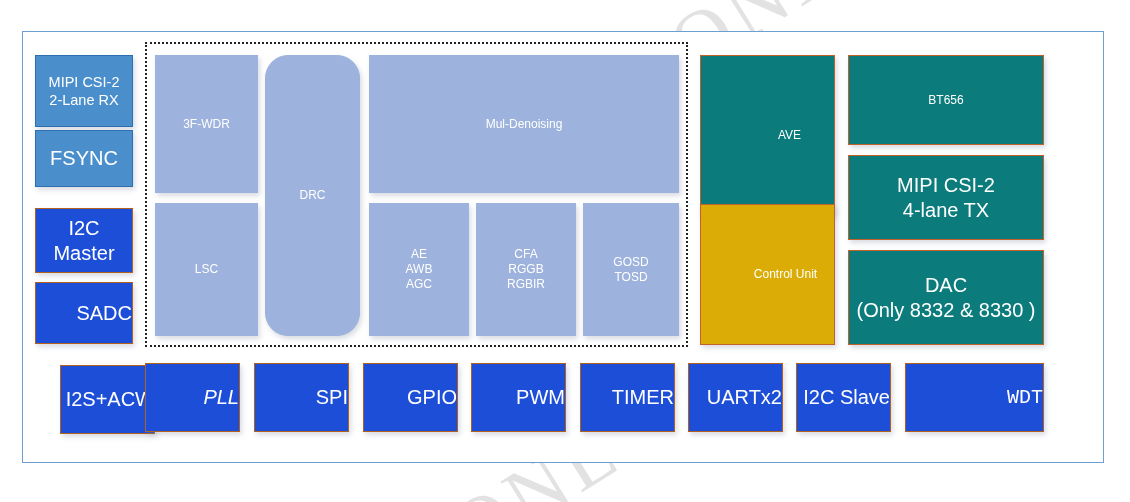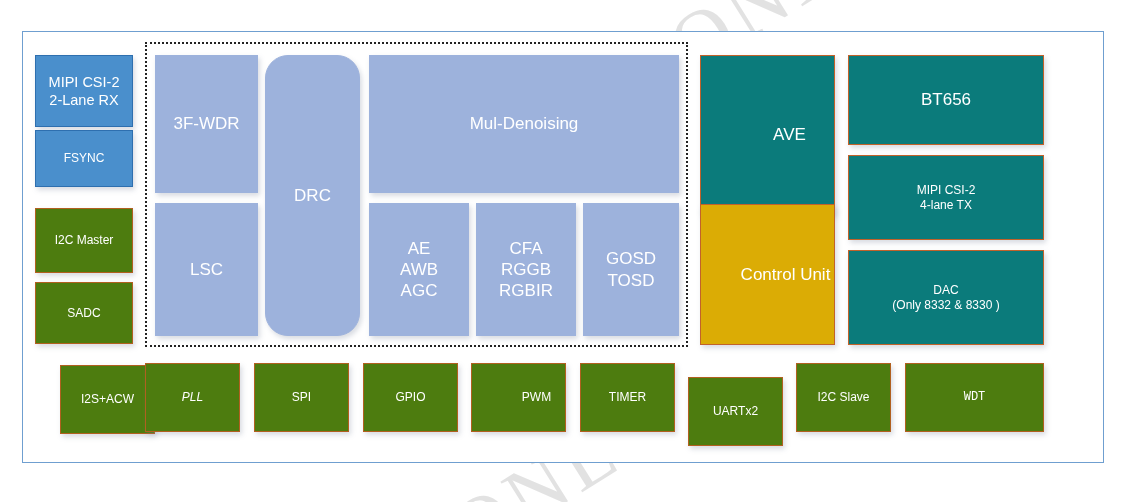--- a/index.html
+++ b/index.html
@@ -77,27 +77,27 @@
     font-family: "Liberation Sans", sans-serif;
     line-height: 1.25;
     z-index: 3;
     box-shadow: 2px 3px 5px rgba(120,130,150,0.28);
   }
   .blk span { display: block; }
 
   
   .c-lav  { background: #9DB2DC; border: 1px solid #9DB2DC; }
   .c-blue { background: #4A8FCC; border: 1.5px solid #2E6FAF; }
-  .c-org  { background: #4d7c0f; border: 1.5px solid #B1601F; }
+  .c-org  { background: #1d4ed8; border: 1.5px solid #B1601F; justify-content: flex-end; }
   .c-teal { background: #0B7B7B; border: 1.5px solid #C2622A; }
   .c-gold { background: #DBAC05; border: 1.5px solid #C2622A; padding-left: 36px; }
 
   .fs-sm  { font-size: 14.5px; }
-  .fs-md  { font-size: 12px; }
-  .fs-lg  { font-size: 17px; }
+  .fs-md  { font-size: 20px; }
+  .fs-lg  { font-size: 12px; }
 </style>
 </head>
 <body>
 
 <div id="canvas">
 
   <div class="watermark wm-top">ONLY</div>
   <div class="watermark wm-bottom">ONLY</div>
 
   <div id="chip-frame"></div>
@@ -230,21 +230,21 @@
   <div class="blk c-org fs-md" style="left:471px; top:363px; width:95px; height:69px;padding-left:36px;">
     <div>
         <span>PWM</span>
       </div>
   </div>
   <div class="blk c-org fs-md" style="left:580px; top:363px; width:95px; height:69px;">
     <div>
         <span>TIMER</span>
       </div>
   </div>
-  <div class="blk c-org fs-md" style="left:688px; top:377px; width:95px; height:69px;">
+  <div class="blk c-org fs-md" style="left:688px; top:363px; width:95px; height:69px;">
     <div>
         <span>UARTx2</span>
       </div>
   </div>
   <div class="blk c-org fs-md" style="left:796px; top:363px; width:95px; height:69px;">
     <div>
         <span>I2C Slave</span>
       </div>
   </div>
   <div class="blk c-org fs-md" style="left:905px; top:363px; width:139px; height:69px;font-family:Liberation Mono, monospace;">

